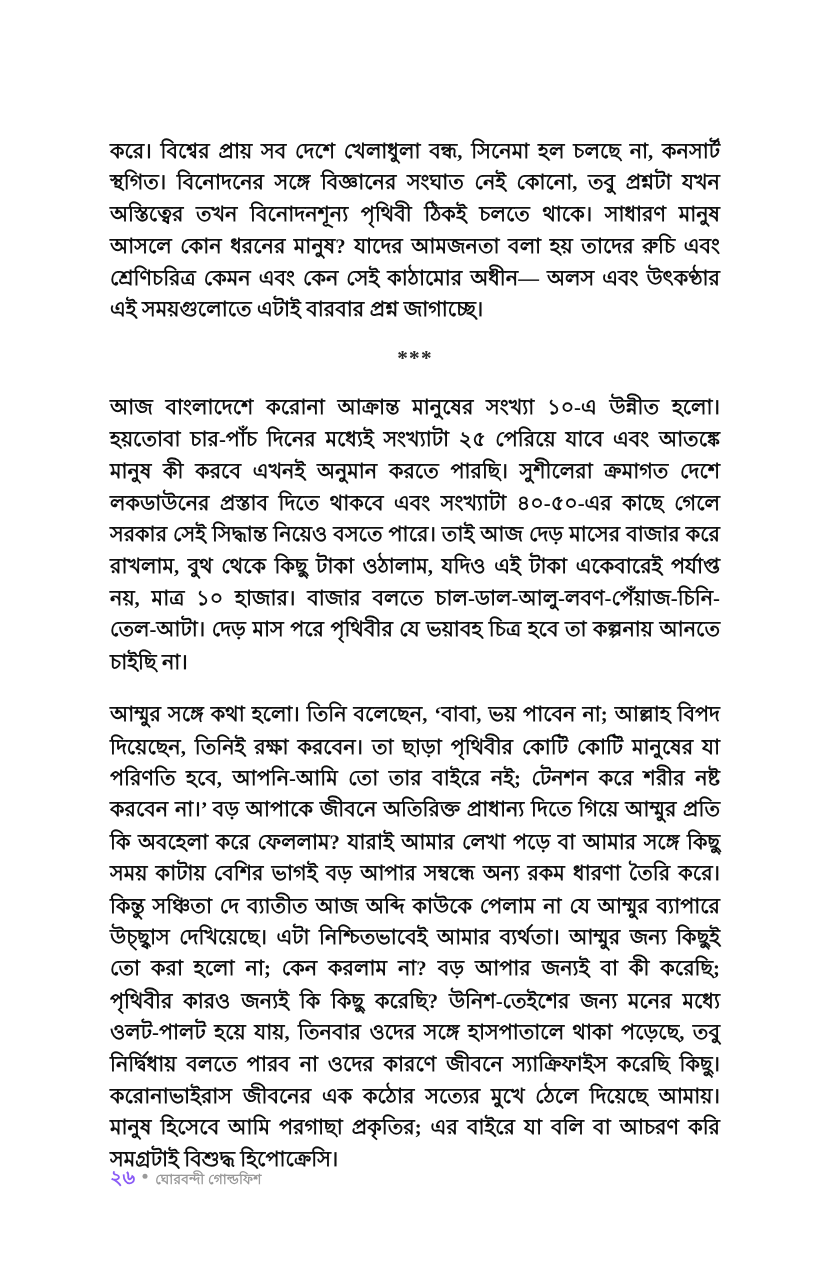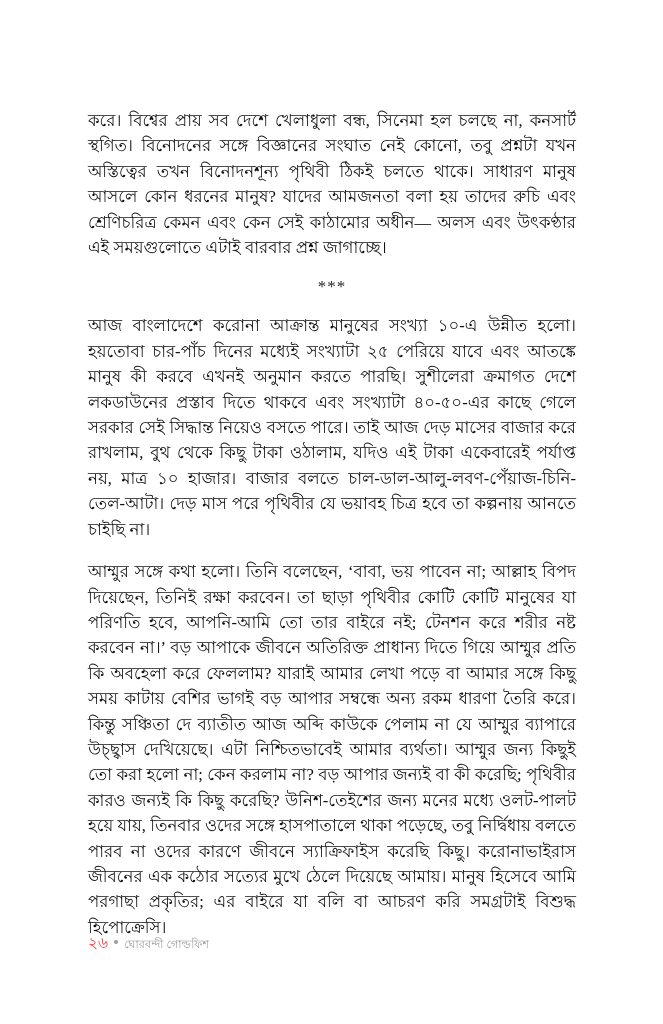--- a/index.html
+++ b/index.html
@@ -14,20 +14,21 @@
     font-family: "Liberation Serif", "DejaVu Serif", serif;
     color: #1a1a1a;
   }
 
   .page {
     position: relative;
     width: 663px;
     height: 812px;
     background: #ffffff;
     box-sizing: border-box;
+    font-weight: bold;
   }
 
   .text-column {
     position: absolute;
     left: 88px;
     top: 108px;
     width: 488px;
   }
 
   .para {
@@ -68,21 +69,21 @@
     display: flex;
     align-items: baseline;
     gap: 6px;
     color: #9a9a9a;
     font-size: 15px;
     line-height: 20px;
     font-family: "Liberation Serif", "DejaVu Serif", serif;
   }
 
   .footer-page-number {
-    color: #ef4444;
+    color: #8b5cf6;
     font-size: 15.5px;
   }
 
   .footer-dot {
     display: inline-block;
     width: 4px;
     height: 4px;
     border-radius: 50%;
     background: #9a9a9a;
     position: relative;

